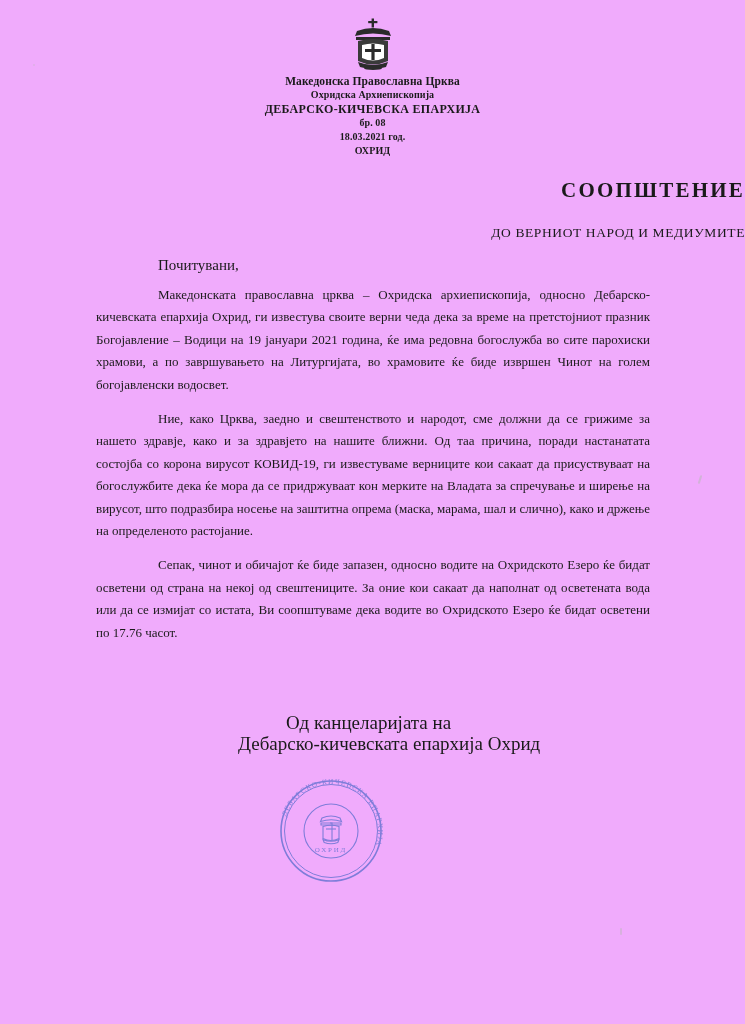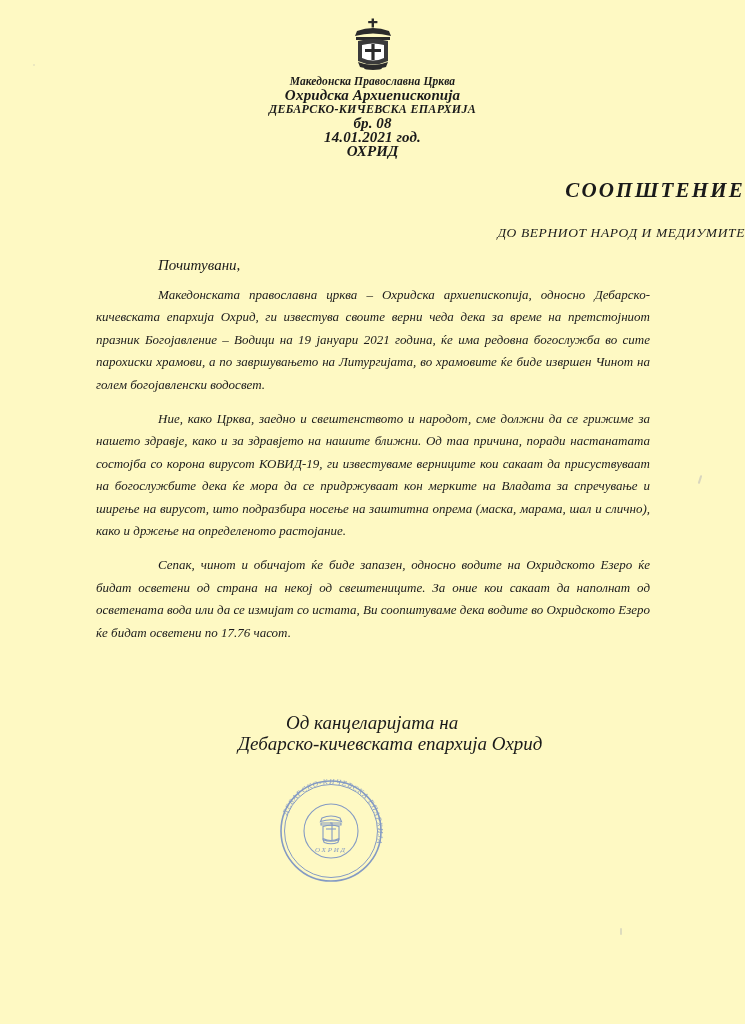--- a/index.html
+++ b/index.html
@@ -12,22 +12,21 @@
     height: 1024px;
     position: relative;
     font-family: "Liberation Serif", "DejaVu Serif", serif;
     color: #1a1a1a;
     overflow: hidden;
   }
 
   .page {
     position: absolute;
     inset: 0;
-    background: #fef9c3;
-    font-style: italic;
+    background: #f0abfc;
   }
 
   
   .letterhead {
     position: absolute;
     top: 18px;
     left: 0;
     width: 100%;
     text-align: center;
   }
@@ -37,21 +36,21 @@
     margin: 0 auto 4px auto;
     display: block;
   }
   .lh-line {
     font-size: 11.5px;
     line-height: 14px;
     font-weight: bold;
     letter-spacing: 0.1px;
   }
   .lh-line.small {
-    font-size: 15px;
+    font-size: 10px;
     font-weight: bold;
   }
   .lh-line.caps {
     font-size: 12px;
     font-weight: bold;
     letter-spacing: 0.3px;
   }
 
   
   .title-block {
@@ -144,21 +143,21 @@
         <path d="M20.4 26 h3.2 v16 h-3.2 z" fill="#2b2b2b"></path>
         <path d="M14 31 h16 v3 h-16 z" fill="#2b2b2b"></path>
         <path d="M7 44 q15 6 30 0 l-2 5 q-13 4 -26 0 z"></path>
         <ellipse cx="22" cy="50.5" rx="9" ry="1.5"></ellipse>
       </g>
     </svg>
     <div class="lh-line">Македонска Православна Црква</div>
     <div class="lh-line small">Охридска Архиепископија</div>
     <div class="lh-line caps">ДЕБАРСКО-КИЧЕВСКА ЕПАРХИЈА</div>
     <div class="lh-line small">бр. 08</div>
-    <div class="lh-line small">14.01.2021 год.</div>
+    <div class="lh-line small">18.03.2021 год.</div>
     <div class="lh-line small">ОХРИД</div>
   </div>
 
   <div class="title-block">
     <div class="doc-title">СООПШТЕНИЕ</div>
     <div class="doc-subtitle">ДО ВЕРНИОТ НАРОД И МЕДИУМИТЕ</div>
   </div>
 
   <div class="body-area">
     <p class="salutation">Почитувани,</p>

